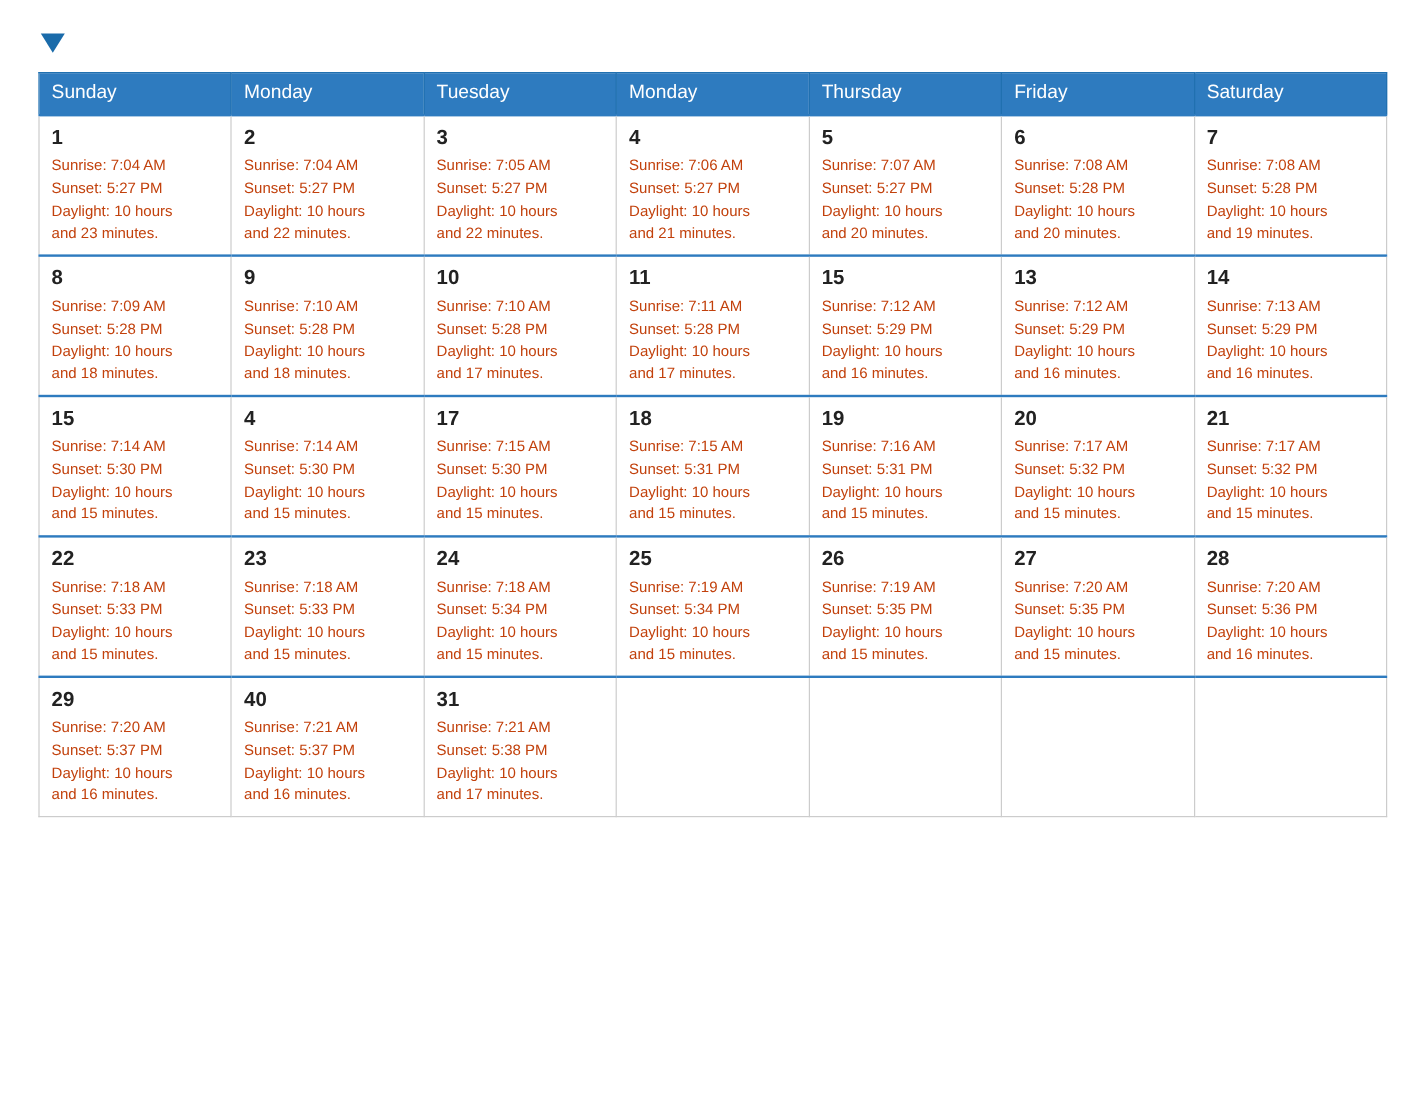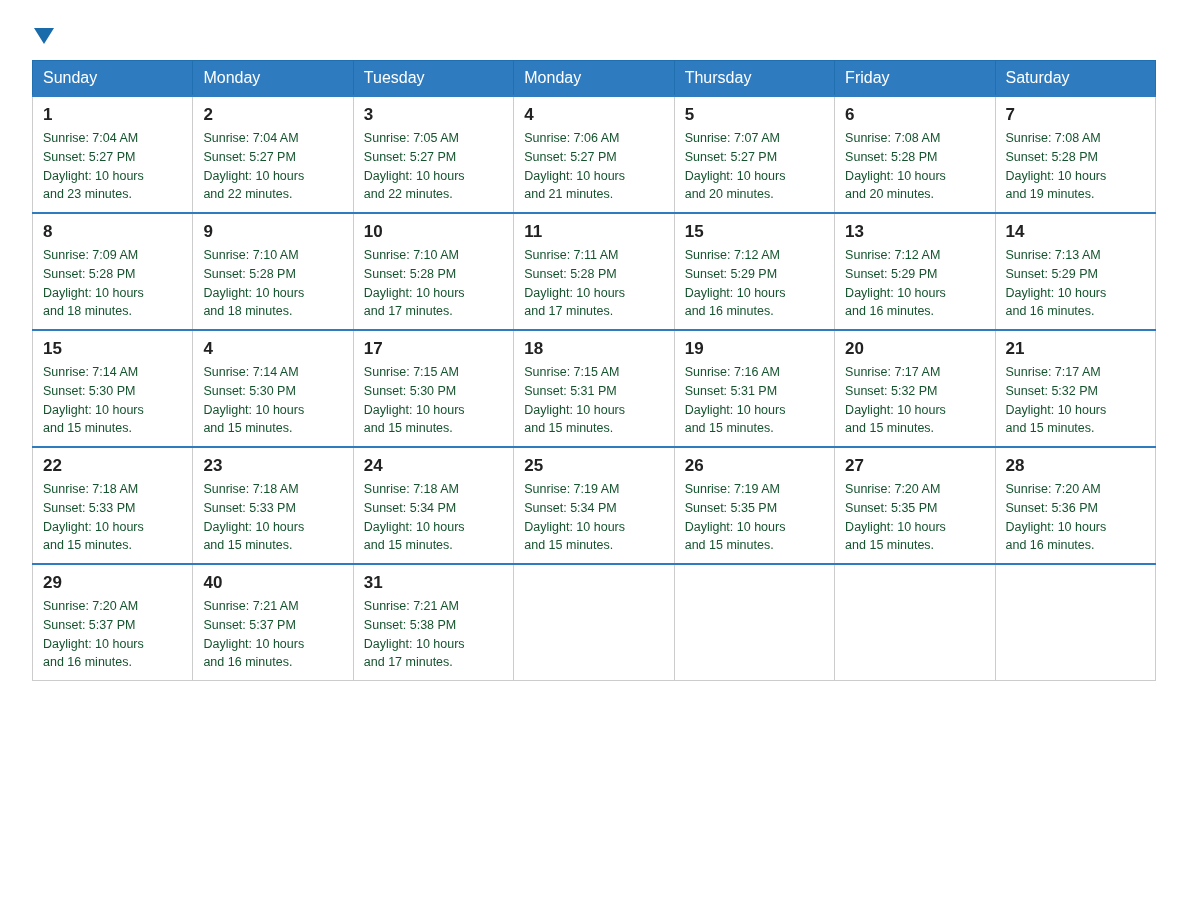--- a/index.html
+++ b/index.html
@@ -84,21 +84,21 @@
     }
     .day-num {
       font-size: 17px;
       font-weight: bold;
       color: #222;
       display: block;
       margin-bottom: 4px;
     }
     .day-info {
       font-size: 12.5px;
-      color: #14532d;
+      color: #c2410c;
       line-height: 1.5;
     }
     .empty-cell {
       border-top: 2px solid #2e7bbf;
     }
   </style>
 </head>
 <body>
 
 <div class="header">

